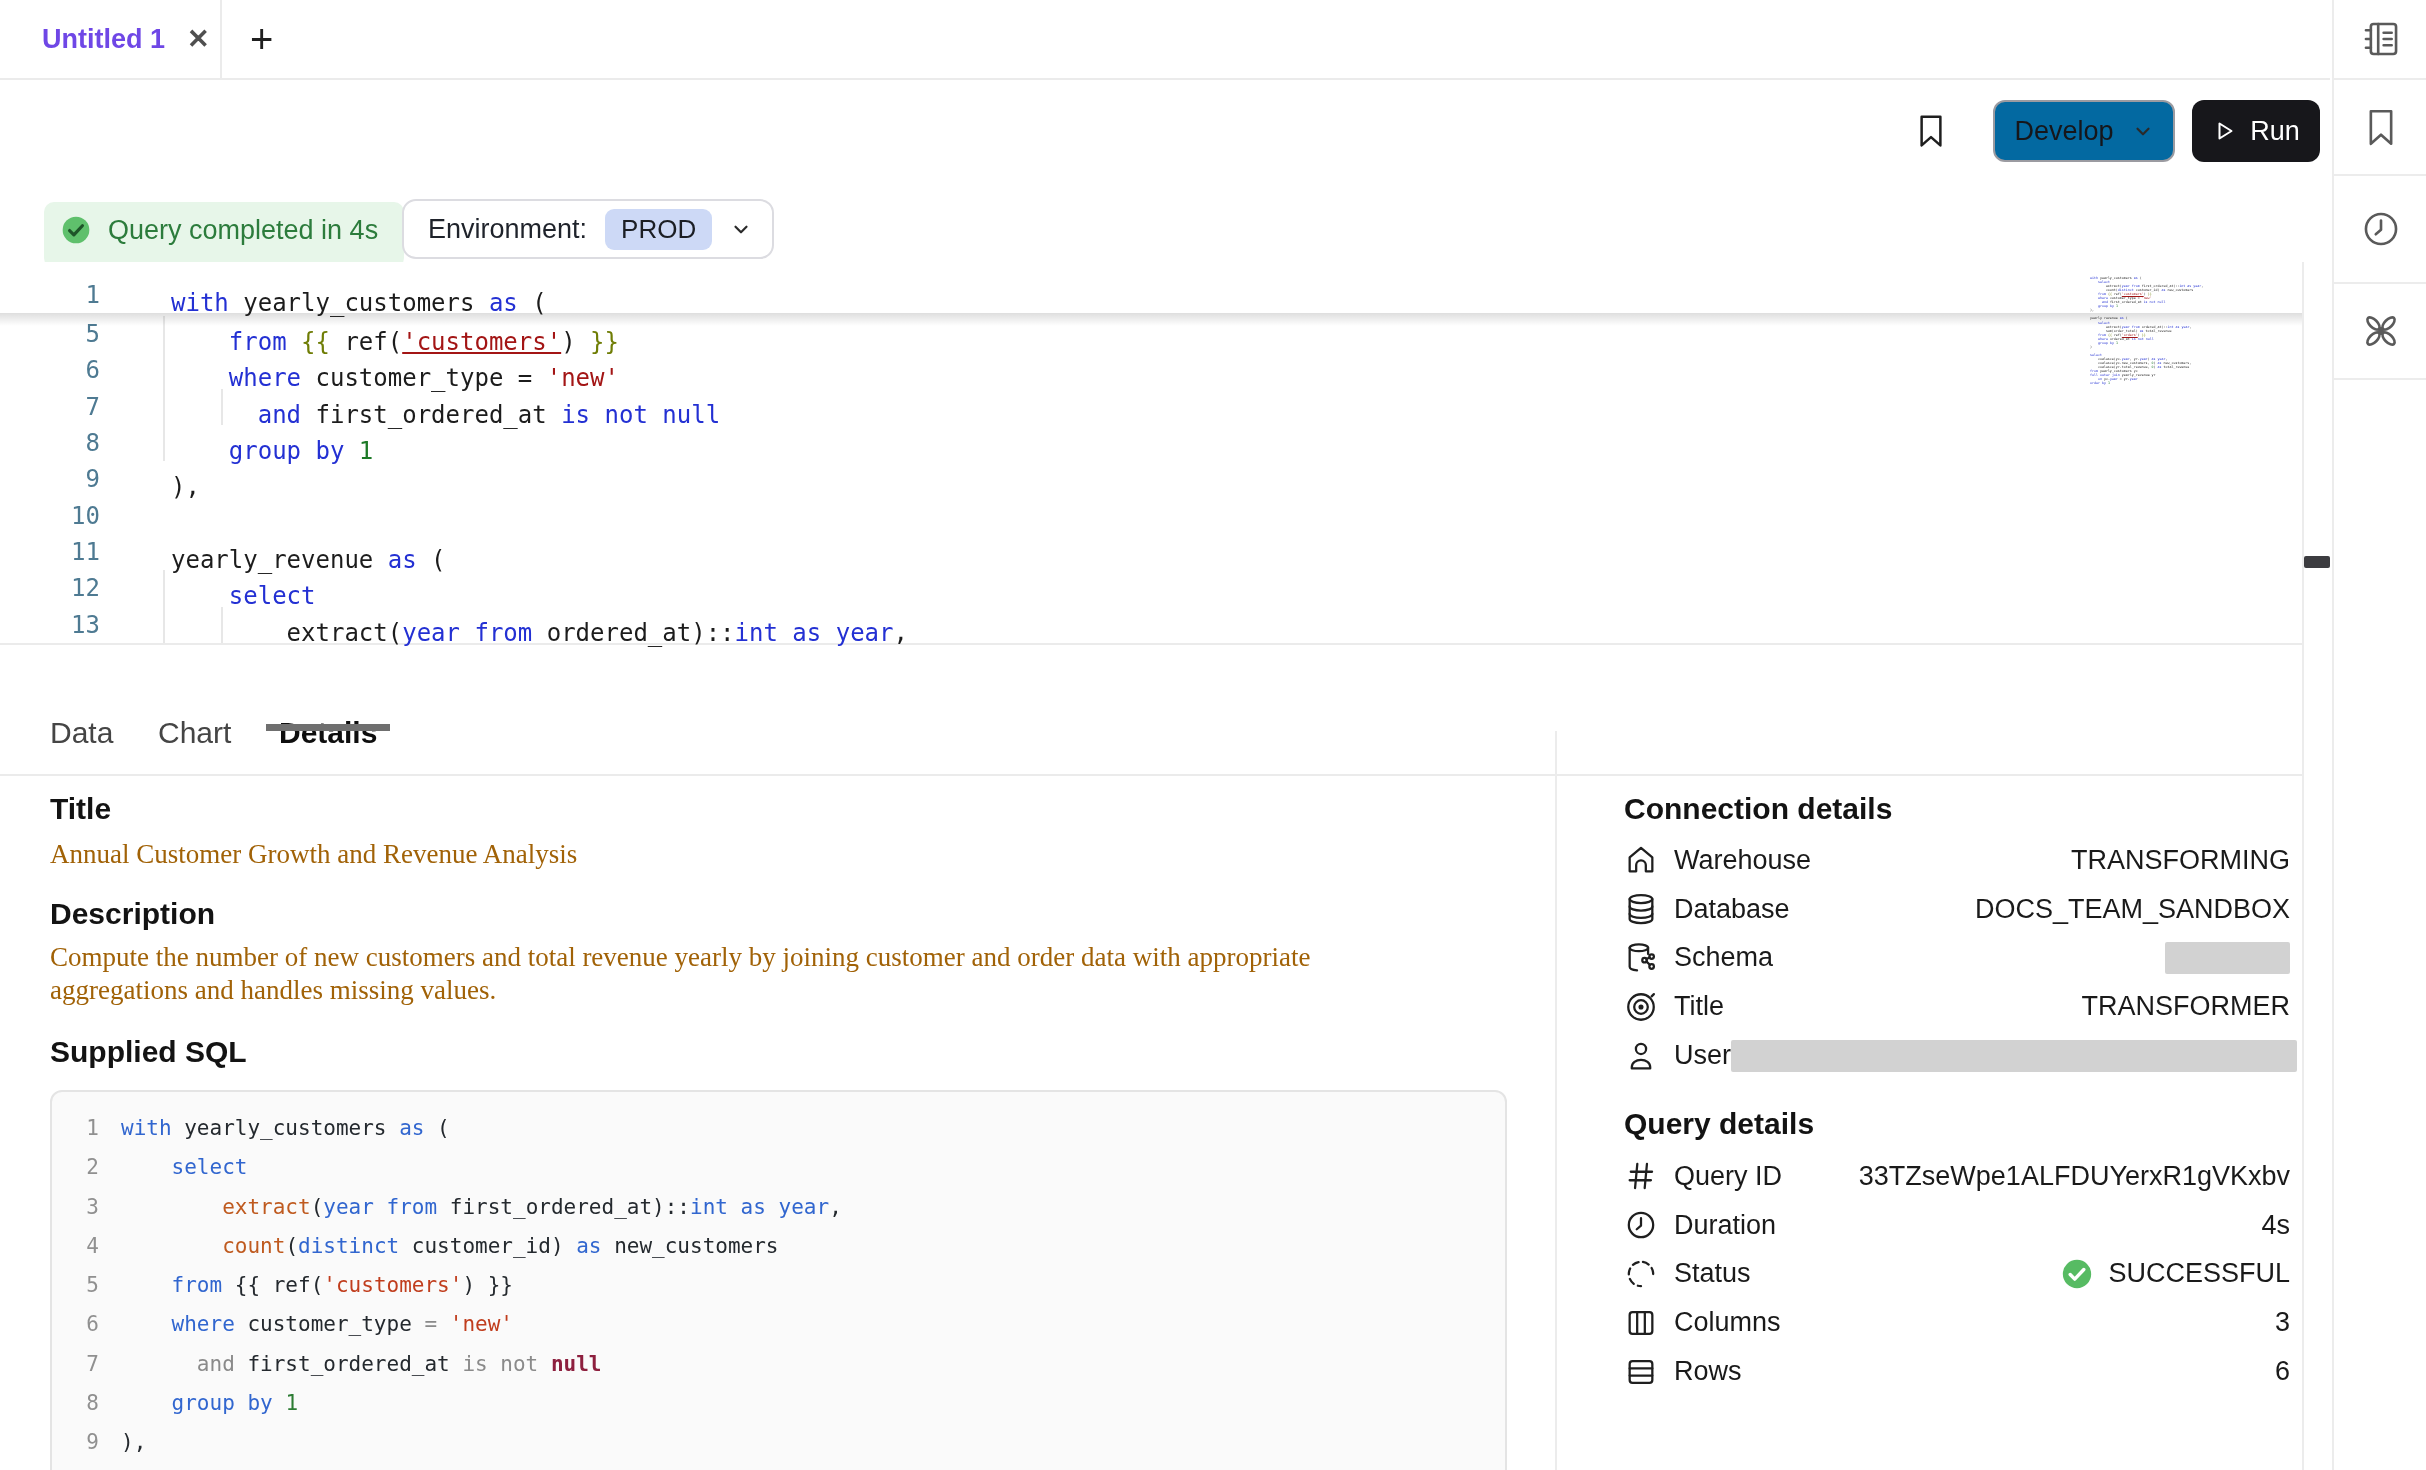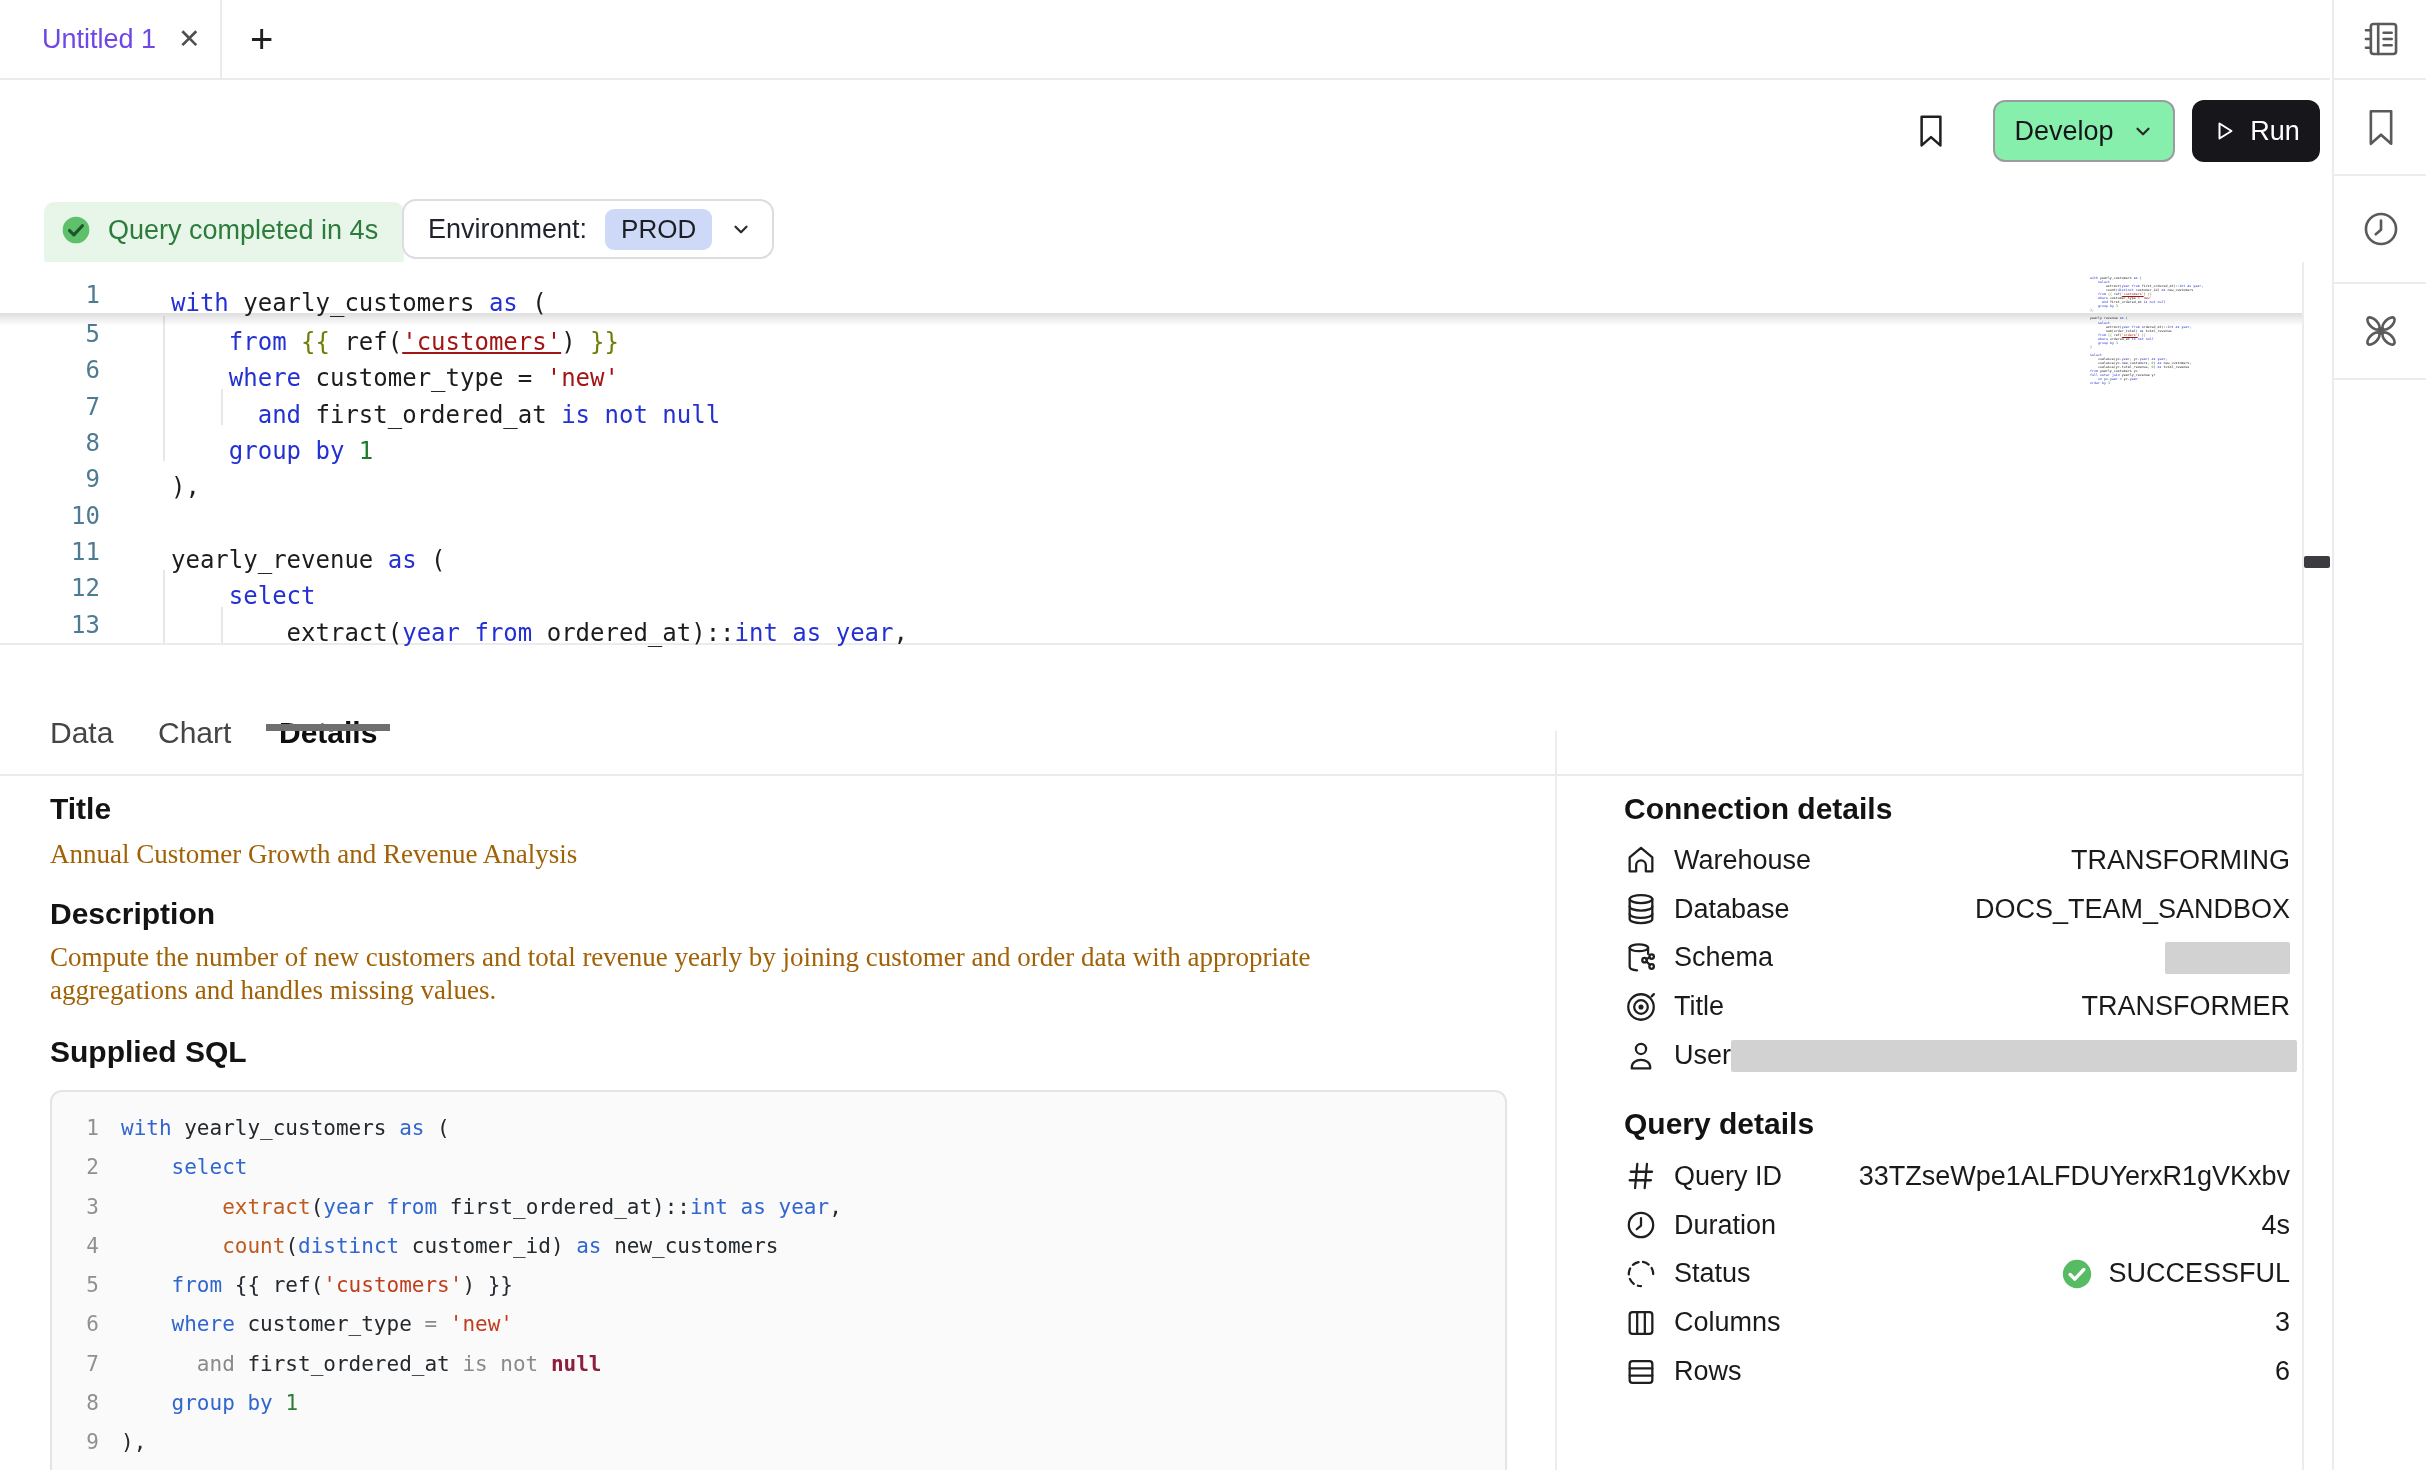--- a/index.html
+++ b/index.html
@@ -3,30 +3,30 @@
 <meta charset="utf-8">
 <style>
   html,body{margin:0;padding:0;background:#fff;}
   .stage{position:relative;width:2426px;height:1470px;background:#ffffff;overflow:hidden;
          font-family:"Liberation Sans",sans-serif;color:#1c1c1c;}
   svg{display:block;}
 
   
   .tabbar{position:absolute;left:0;top:0;width:2330px;height:78px;border-bottom:2px solid #ebebeb;background:#fff;}
   .tab{position:absolute;left:0;top:0;width:222px;height:78px;border-right:2px solid #ebebeb;
-       display:flex;align-items:center;padding-left:42px;box-sizing:border-box;}
+       display:flex;align-items:center;padding-left:42px;box-sizing:border-box;font-weight:bold;}
   .tab-label{color:#6F47E6;font-size:27px;}
   .tab-close{margin-left:22px;color:#4f4f4f;font-size:27px;line-height:1;}
   .newtab{position:absolute;left:236px;top:0;height:78px;display:flex;align-items:center;
           font-size:40px;font-weight:300;color:#1f1f1f;padding:0 14px;}
 
   
   .bm-btn{position:absolute;left:1908px;top:106px;width:46px;height:50px;display:flex;align-items:center;justify-content:center;color:#1f1f1f;}
   .btn-develop{position:absolute;left:1993px;top:100px;width:182px;height:62px;border:2px solid #9b9ba1;border-radius:12px;
-               background:#86efac;display:flex;align-items:center;justify-content:center;gap:18px;font-size:27px;color:#16161a;box-sizing:border-box;}
+               background:#0369a1;display:flex;align-items:center;justify-content:center;gap:18px;font-size:27px;color:#16161a;box-sizing:border-box;}
   .btn-run{position:absolute;left:2192px;top:100px;width:128px;height:62px;border-radius:12px;background:#17171b;color:#fff;
            display:flex;align-items:center;justify-content:center;gap:14px;font-size:27px;}
 
   
   .chip-success{position:absolute;left:44px;top:202px;height:56px;border-radius:10px;background:#e7f6e9;
                 display:flex;align-items:center;gap:16px;padding:0 26px 10px 16px;font-size:27px;color:#2c7c3c;}
   .env-pill{position:absolute;left:402px;top:199px;height:60px;border:2px solid #dcdce1;border-radius:14px;background:#fff;
             display:flex;align-items:center;gap:18px;padding:0 20px 0 24px;font-size:27px;color:#1f232b;box-sizing:border-box;}
   .prod-badge{background:#cdd9f6;border-radius:9px;padding:5px 16px;font-size:26px;color:#1b1e24;}
 

